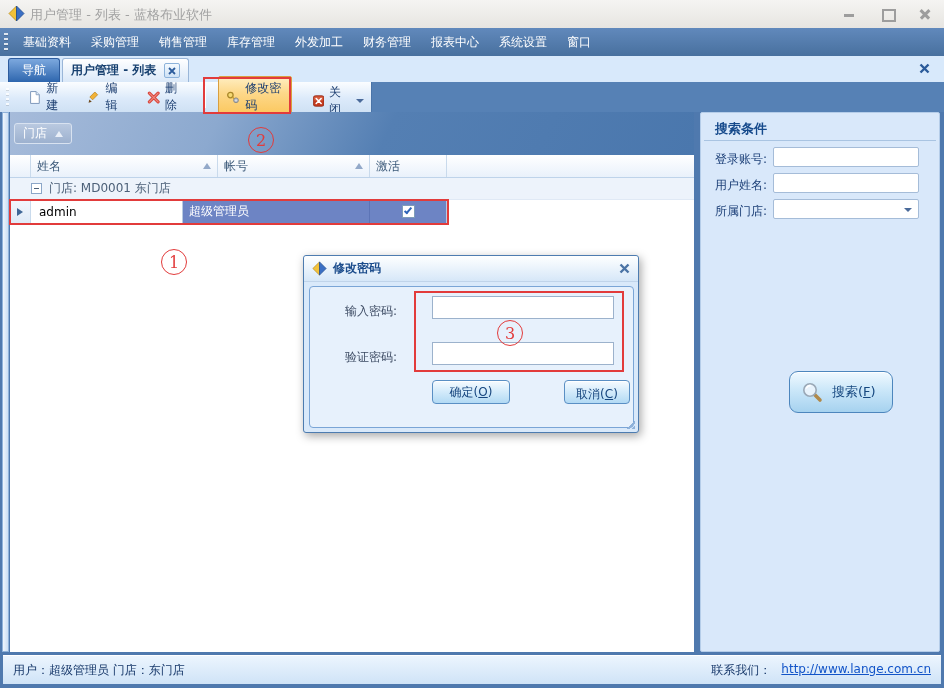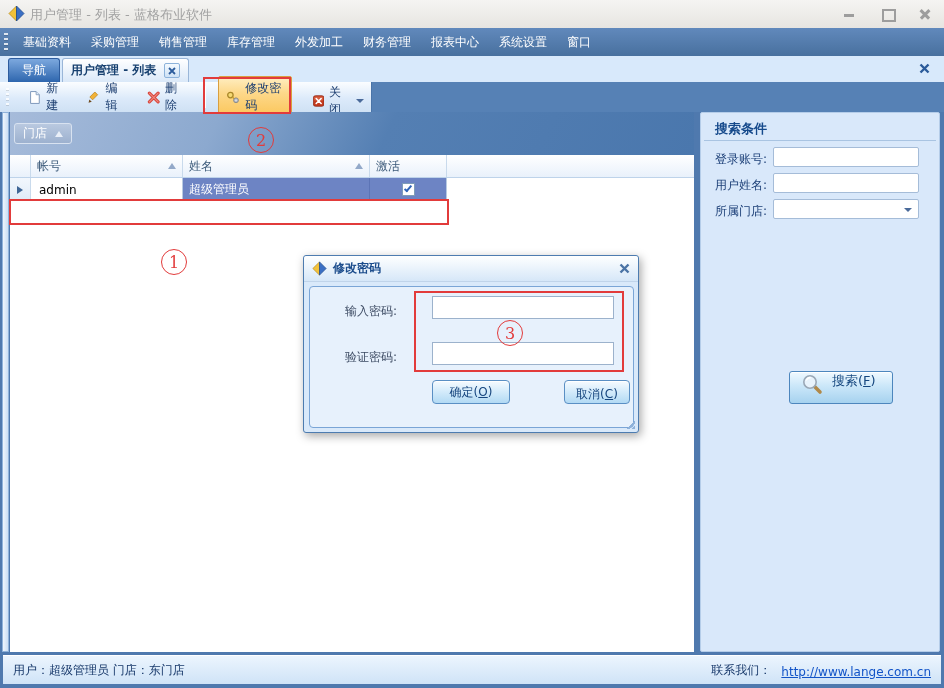--- a/index.html
+++ b/index.html
@@ -86,31 +86,31 @@
   
   .right-panel { position:absolute; left:700px; top:112px; width:240px; height:540px;
     background:#d9e8fa; border:1px solid #b5cde9; border-radius:2px; }
   .sp-title { position:absolute; left:14px; top:7px; font-weight:bold; color:#164a8c; font-size:13px; }
   .sp-line { position:absolute; left:3px; right:3px; top:27px; height:1px; background:#a9c4e2; }
   .sp-label { position:absolute; left:14px; color:#1c3f77; line-height:20px; }
   .sp-input { position:absolute; left:72px; width:146px; height:20px; background:#fff;
     border:1px solid #a5bcd8; border-radius:2px; font:inherit; padding:0 4px; color:#222; }
   .dd-arrow { position:absolute; right:6px; top:8px; width:0; height:0;
     border-left:4px solid transparent; border-right:4px solid transparent; border-top:4px solid #4a6a9a; }
-  .search-btn { position:absolute; left:88px; top:258px; width:104px; height:33px;
-    background:linear-gradient(#f0f9ff,#cbe7f9 45%,#a6d2ef); border:1px solid #4d86bd; border-radius:3px;
-    box-shadow:inset 0 1px 0 #fff; display:flex; gap:8px; padding-left:10px;
+  .search-btn { position:absolute; left:88px; top:258px; width:104px; height:42px;
+    background:linear-gradient(#f0f9ff,#cbe7f9 45%,#a6d2ef); border:1px solid #4d86bd; border-radius:9px;
+    box-shadow:inset 0 1px 0 #fff; display:flex; align-items:center; gap:8px; padding-left:10px;
     color:#15477f; font-size:13px; cursor:default; }
 
   
   .statusbar { position:absolute; left:3px; top:655px; width:938px; height:29px;
     background:linear-gradient(#ecf5fe,#cfe3f7); border-top:1px solid #fff; color:#17386a;
     display:flex; align-items:center; padding:12px 10px; }
   .status-left { flex:1; }
-  .status-right { display:flex; align-items:flex-end; gap:10px; }
+  .status-right { display:flex; align-items:flex-start; gap:10px; }
   .status-link { color:#1254c8; text-decoration:underline; cursor:pointer; }
 
   
   .dialog { position:absolute; left:303px; top:255px; width:336px; height:178px;
     background:#d9e9fa; border:1px solid #4d7cb0; border-radius:3px;
     box-shadow:2px 3px 10px rgba(0,0,0,.35); z-index:20; }
   .dlg-title { height:26px; background:linear-gradient(#feffff,#d6e7f8); border-bottom:1px solid #c0d4ea;
     border-radius:3px 3px 0 0; display:flex; align-items:center; gap:6px; padding:0 8px; }
   .dlg-title-text { font-weight:bold; color:#1b4c8c; }
   .dlg-close { margin-left:auto; cursor:default; display:flex; }
@@ -233,32 +233,37 @@
 
   <div class="grid">
     <div class="gband">
       <div class="gchip">
         <span>门店</span>
         <span class="tri-up"></span>
       </div>
     </div>
     <div class="ghead">
       <div class="hc w-ind"></div>
+      <div class="hc w-name">
+        <span>姓名</span>
+        <span class="sort-asc"></span>
+      </div>
       <div class="hc w-acc">
         <span>帐号</span>
         <span class="sort-asc"></span>
       </div>
-      <div class="hc w-name">
-        <span>姓名</span>
-        <span class="sort-asc"></span>
-      </div>
       <div class="hc w-act">
         <span>激活</span>
       </div>
       <div class="hc w-rest"></div>
+    </div>
+    <div class="grow">
+      <span class="ind-sp"></span>
+      <span class="collapse-box"></span>
+      <span>门店: MD0001 东门店</span>
     </div>
     <div class="drow">
       <div class="d-ind">
         <span class="row-arrow"></span>
       </div>
       <div class="d-acc">
         <span>admin</span>
       </div>
       <div class="d-name">
         <span>超级管理员</span>

